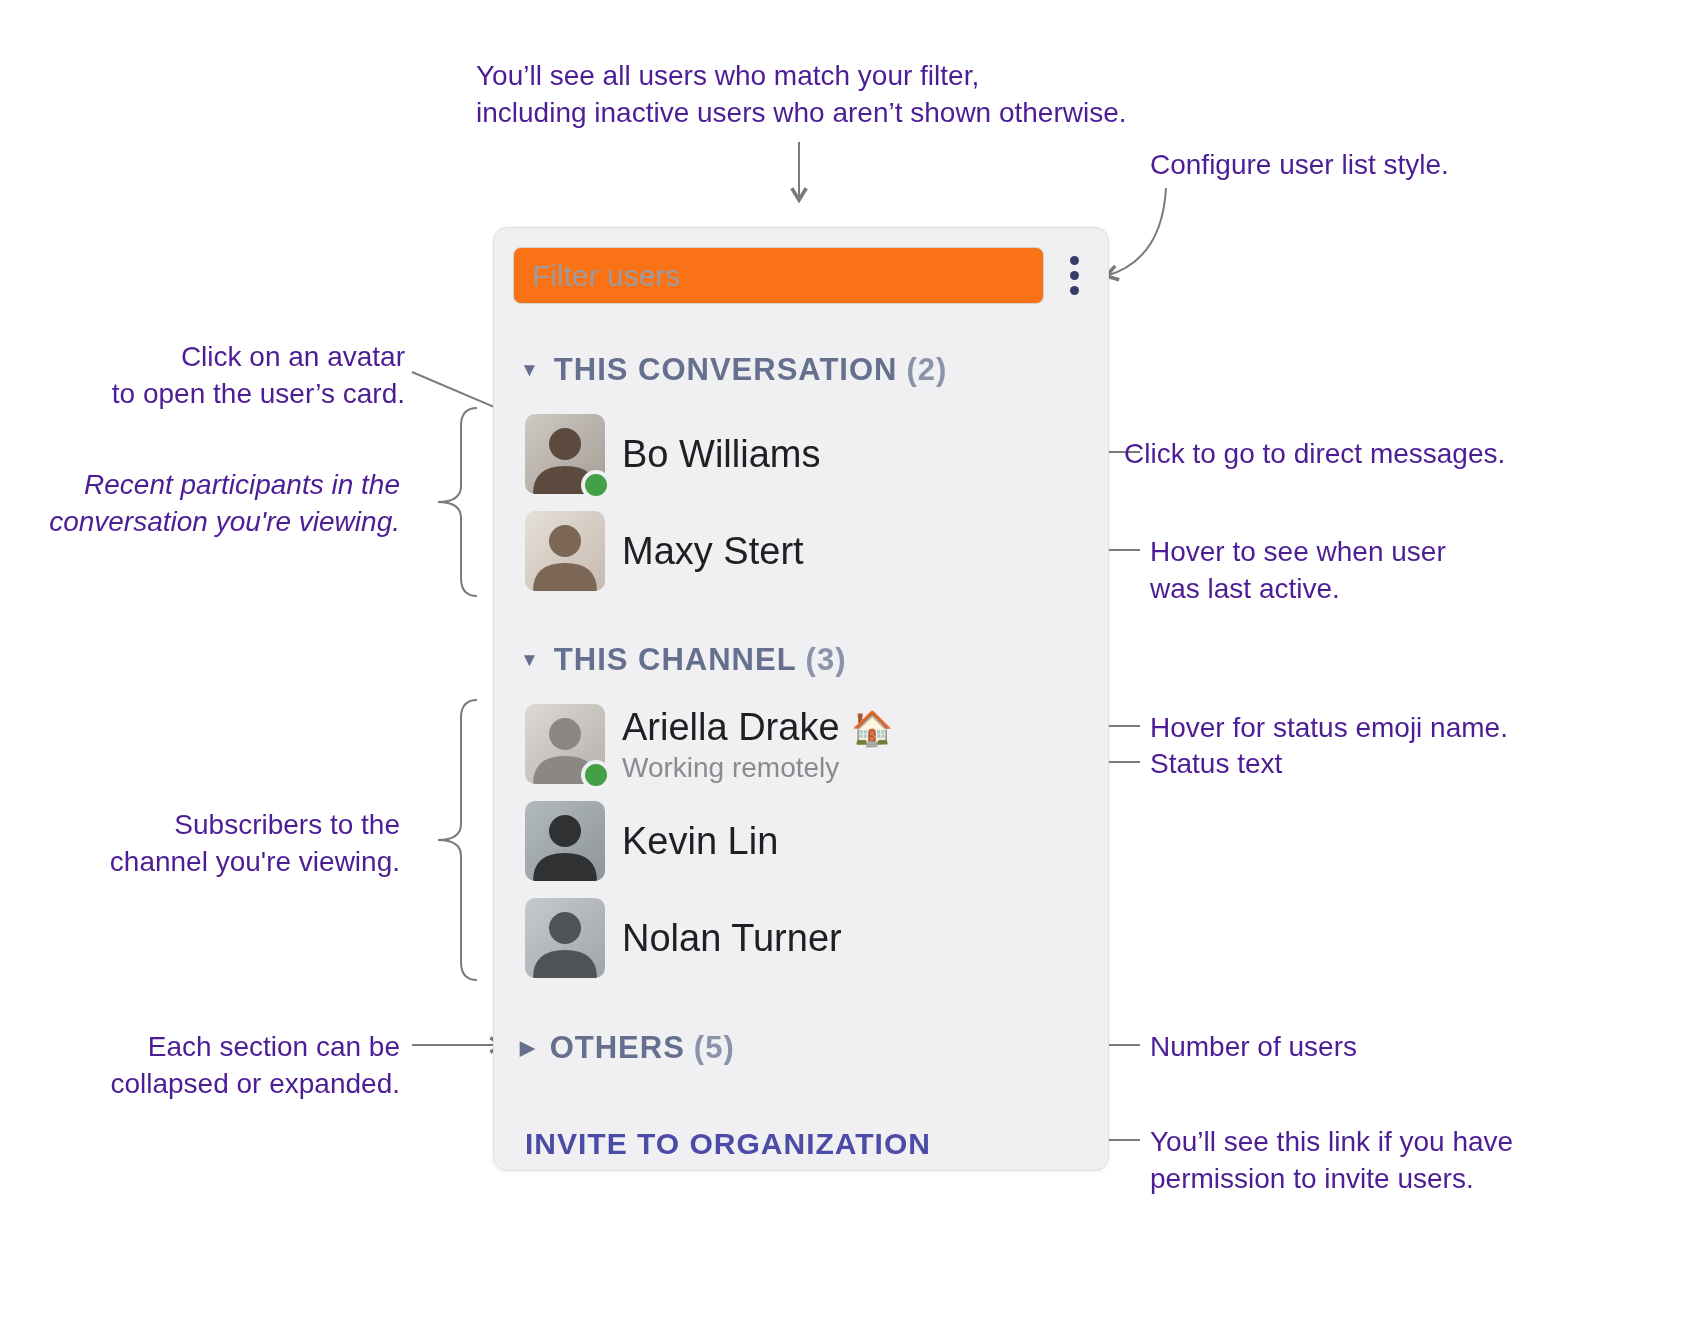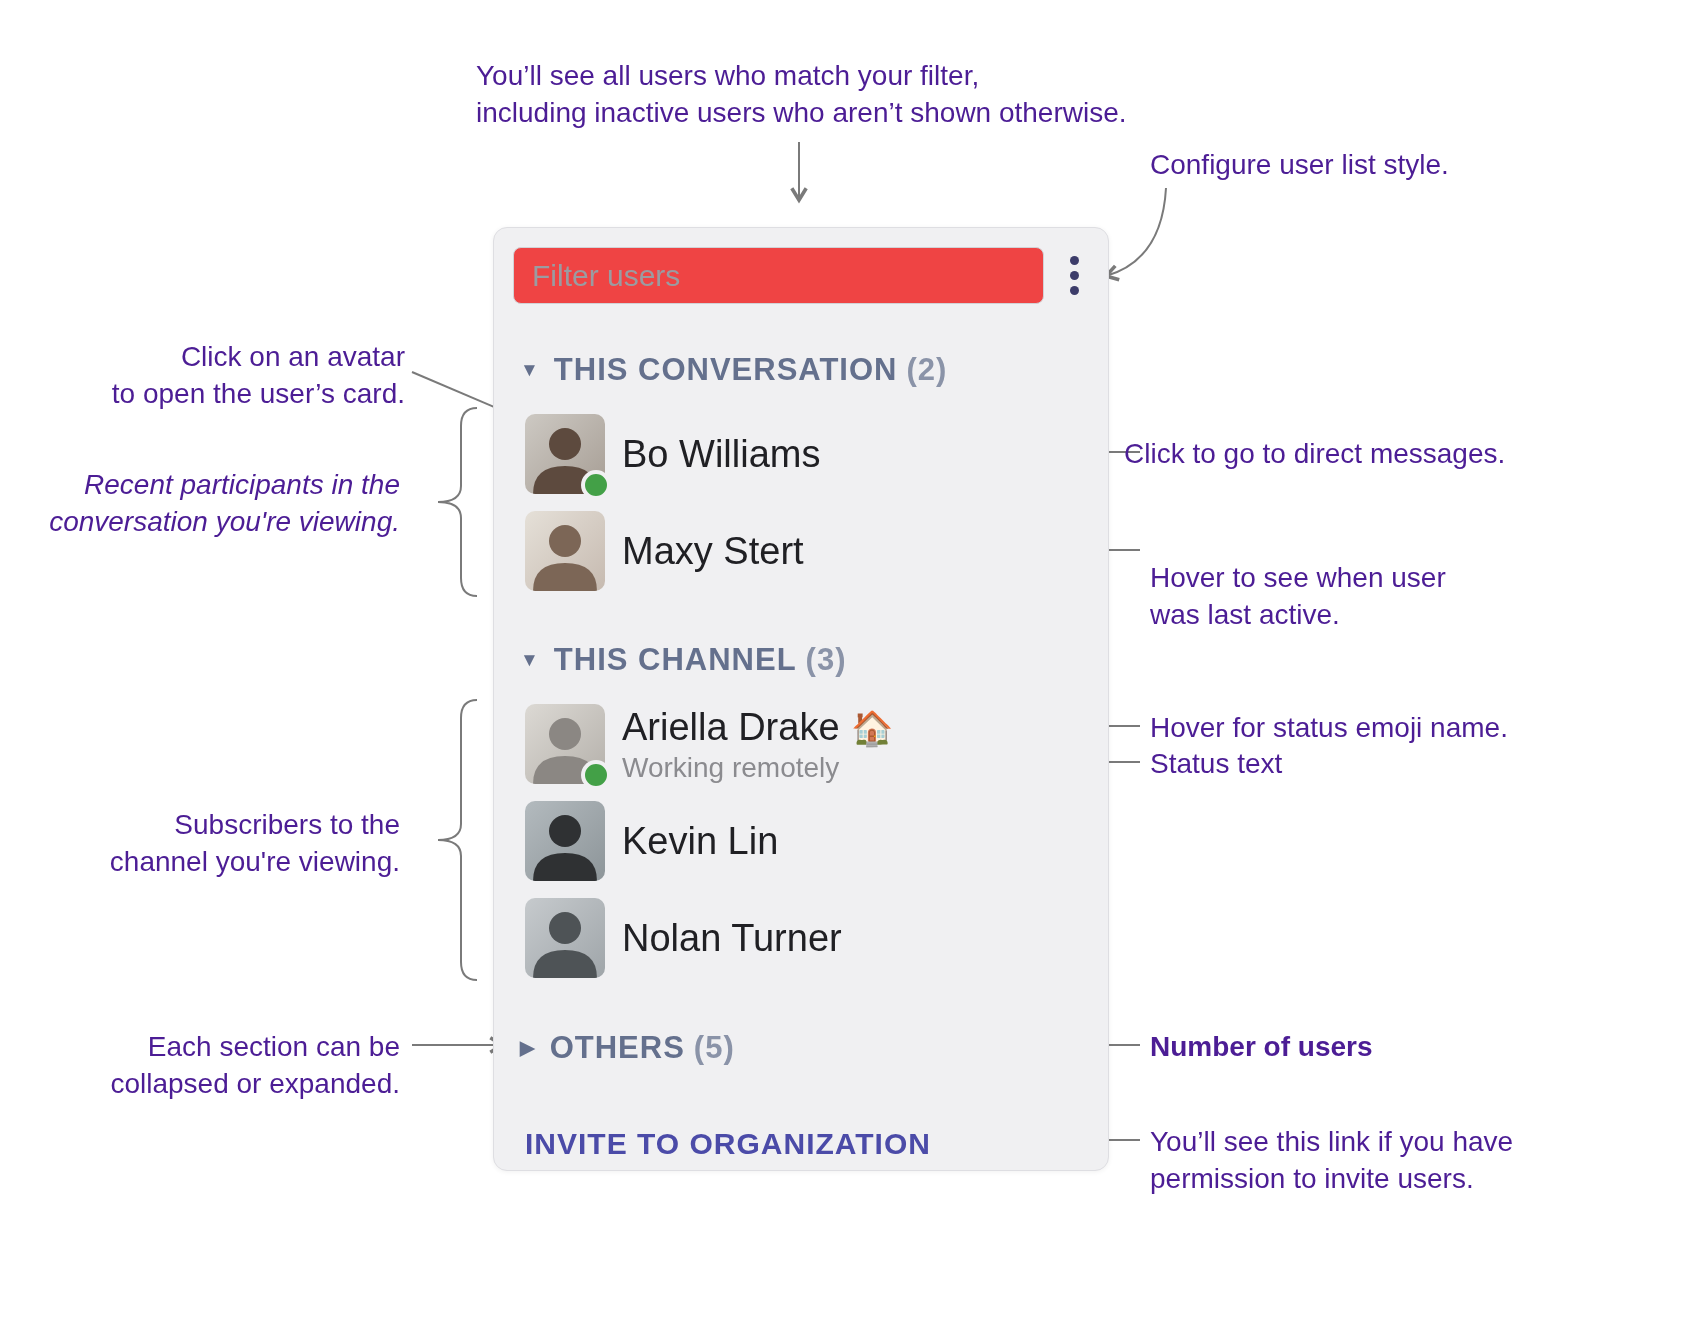--- a/index.html
+++ b/index.html
@@ -12,21 +12,21 @@
 
   
   .overlay{position:absolute;left:0;top:0;width:1683px;height:1328px;pointer-events:none;}
   .overlay path{stroke:#7a7a7a;stroke-width:2;fill:none;}
 
   
   .panel{position:absolute;left:493px;top:227px;width:616px;height:944px;
          background:#f0f0f2;border:1px solid #dedee2;border-radius:14px;
          box-shadow:0 1px 5px rgba(0,0,0,0.06);box-sizing:border-box;}
   .filter-row{display:flex;align-items:center;margin:19px 12px 0 19px;gap:8px;}
-  .filter-input{flex:1;height:57px;border:1px solid #d2d2d6;border-radius:8px;background:#ef4444;
+  .filter-input{flex:1;height:57px;border:1px solid #d2d2d6;border-radius:8px;background:#f97316;
                 font-size:30px;color:#333;padding:18px 18px;font-family:"Liberation Sans",sans-serif;
                 box-sizing:border-box;outline:none;}
   .filter-input::placeholder{color:#9b9ba1;}
   .kebab{width:44px;height:57px;display:flex;flex-direction:column;align-items:center;
          justify-content:center;gap:6px;cursor:pointer;}
   .kebab i{width:9px;height:9px;border-radius:50%;background:#3c3c6a;display:block;}
 
   .sec{display:flex;align-items:baseline;margin-left:26px;font-weight:bold;font-size:31px;
        letter-spacing:1px;color:#64708d;cursor:pointer;}
   .sec .tri{font-size:19px;margin-right:15px;position:relative;top:-4px;letter-spacing:0;}
@@ -82,29 +82,29 @@
   </svg>
 
   <div class="note" style="left:476px;top:57px;">You’ll see all users who match your filter,
 including inactive users who aren’t shown otherwise.</div>
   <div class="note" style="left:1150px;top:146px;">Configure user list style.</div>
   <div class="note ra" style="left:95px;top:338px;width:310px;">Click on an avatar
 to open the user’s card.</div>
   <div class="note ra" style="left:35px;top:466px;width:365px;font-style:italic;">Recent participants in the
 conversation you're viewing.</div>
   <div class="note" style="left:1124px;top:435px;">Click to go to direct messages.</div>
-  <div class="note" style="left:1150px;top:559px;">Hover to see when user
+  <div class="note" style="left:1150px;top:533px;">Hover to see when user
 was last active.</div>
   <div class="note" style="left:1150px;top:709px;">Hover for status emoji name.</div>
   <div class="note ra" style="left:95px;top:806px;width:305px;">Subscribers to the
 channel you're viewing.</div>
   <div class="note" style="left:1150px;top:745px;">Status text</div>
   <div class="note ra" style="left:95px;top:1028px;width:305px;">Each section can be
 collapsed or expanded.</div>
-  <div class="note" style="left:1150px;top:1028px;font-weight:bold;">Number of users</div>
+  <div class="note" style="left:1150px;top:1028px;">Number of users</div>
   <div class="note" style="left:1150px;top:1123px;">You’ll see this link if you have
 permission to invite users.</div>
 
   <div class="panel">
 
     <div class="filter-row">
       <input class="filter-input" type="text" placeholder="Filter users" style="">
       <div class="kebab">
         <i></i>
         <i></i>

